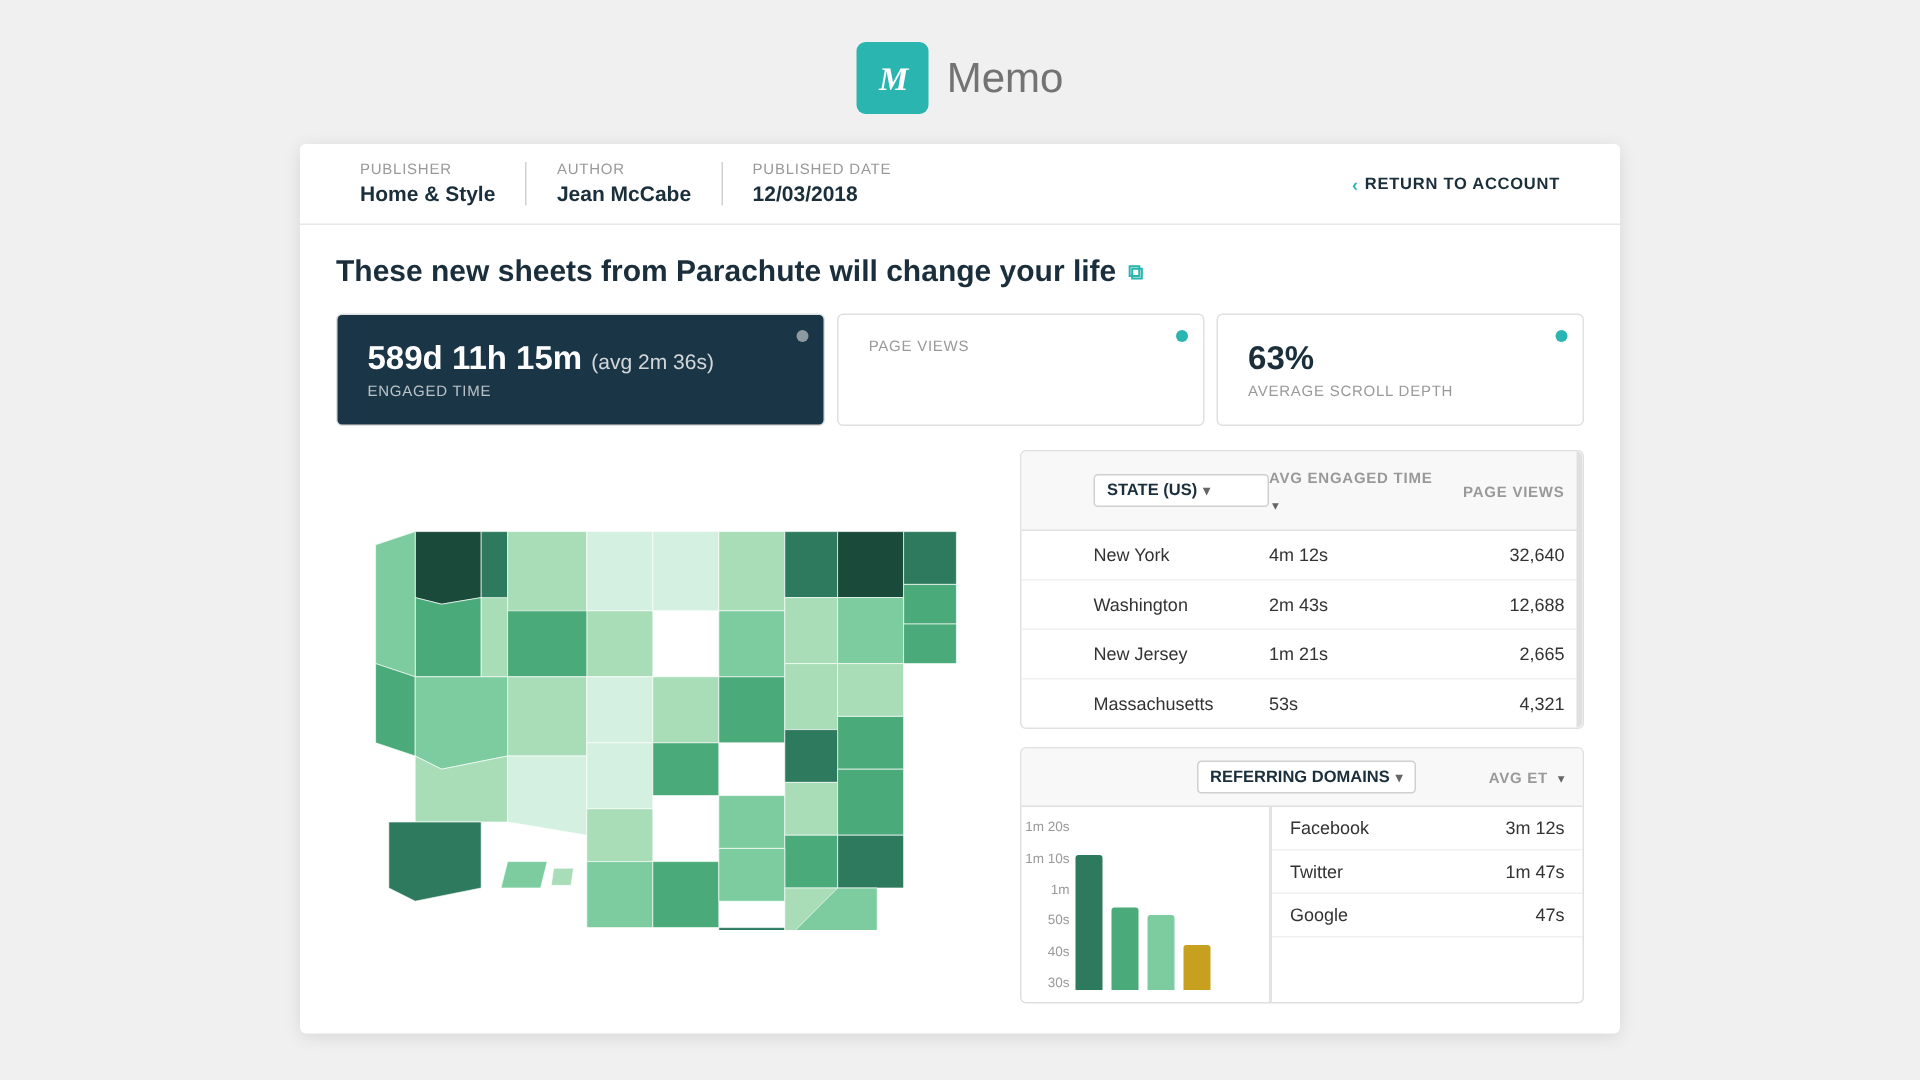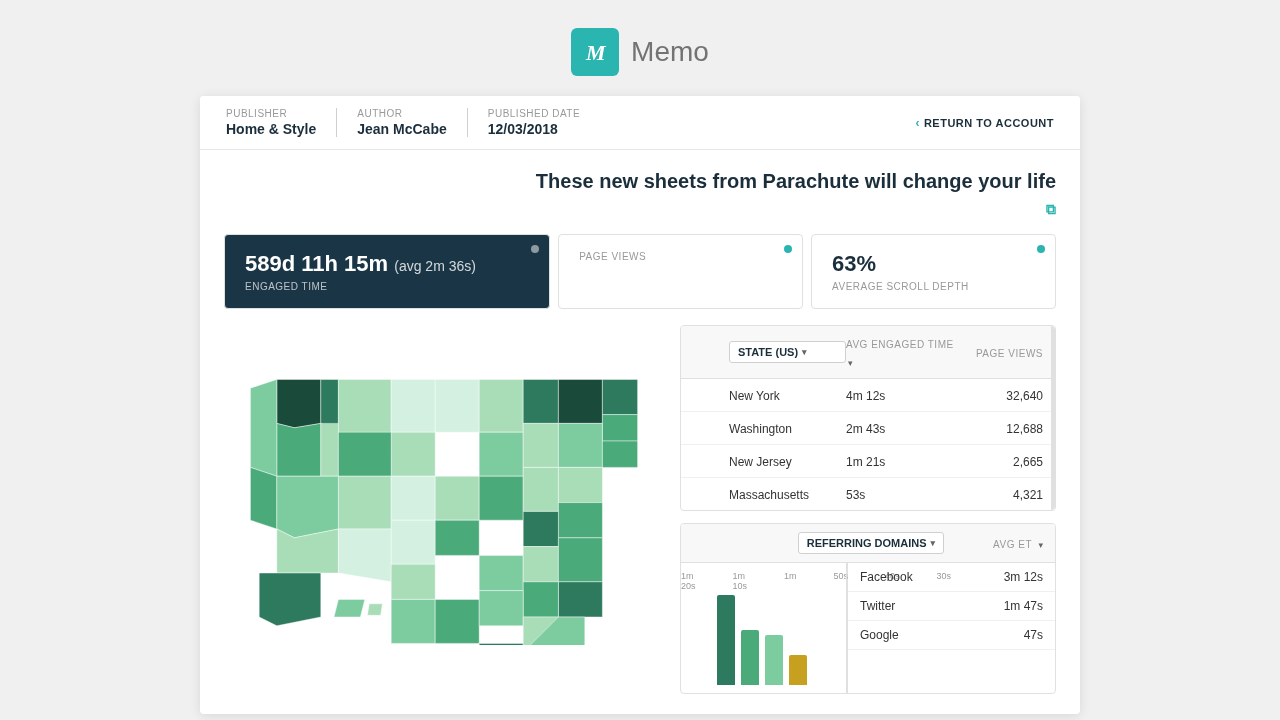--- a/index.html
+++ b/index.html
@@ -50,21 +50,21 @@
       width: 880px;
       border-radius: 4px;
       box-shadow: 0 2px 12px rgba(0,0,0,0.1);
       overflow: hidden;
     }
 
     
     .breadcrumb-bar {
       display: flex;
       align-items: center;
-      padding: 12px 26px;
+      padding: 12px 40px;
       border-bottom: 1px solid #e8e8e8;
       background: white;
     }
     .breadcrumb-items {
       display: flex;
       gap: 0;
       flex: 1;
     }
     .breadcrumb-item {
       padding: 0 20px 0 0;
@@ -105,24 +105,23 @@
 
     
     .article-section {
       padding: 20px 24px 0;
     }
     .article-title {
       font-size: 20px;
       color: #1a2e3b;
       font-weight: 700;
       display: flex;
-      align-items: flex-end;
+      align-items: center;
       gap: 8px;
       margin-bottom: 16px;
-      flex-direction: column;
     }
     .external-link-icon {
       color: #2bb5b0;
       font-size: 14px;
     }
 
     
     .stats-row {
       display: flex;
       gap: 0;
@@ -229,21 +228,21 @@
       align-items: center;
     }
     .table-col-1 { flex: 1; padding-left: 36px; }
     .table-col-2 { flex: 1; }
     .table-col-3 { flex: 0 0 80px; text-align: right; }
     .col-header {
       font-size: 10px;
       color: #999;
       text-transform: uppercase;
       letter-spacing: 0.5px;
-      font-weight: 400;
+      font-weight: 700;
     }
     .dropdown-header {
       display: flex;
       align-items: center;
       gap: 4px;
       background: white;
       border: 1px solid #d0d0d0;
       border-radius: 3px;
       padding: 4px 8px;
       font-size: 11px;
@@ -279,23 +278,24 @@
       align-items: center;
       gap: 29px;
     }
     .chart-body {
       display: flex;
       height: 130px;
     }
     .chart-y-axis {
       width: 36px;
       display: flex;
+      flex-direction: column;
       justify-content: space-between;
       padding: 8px 4px 8px 0;
-      gap: 37px;
+      align-items: flex-end;
     }
     .y-label {
       font-size: 9px;
       color: #999;
     }
     .chart-bars-area {
       flex: 0 0 130px;
       display: flex;
       align-items: flex-end;
       gap: 6px;

